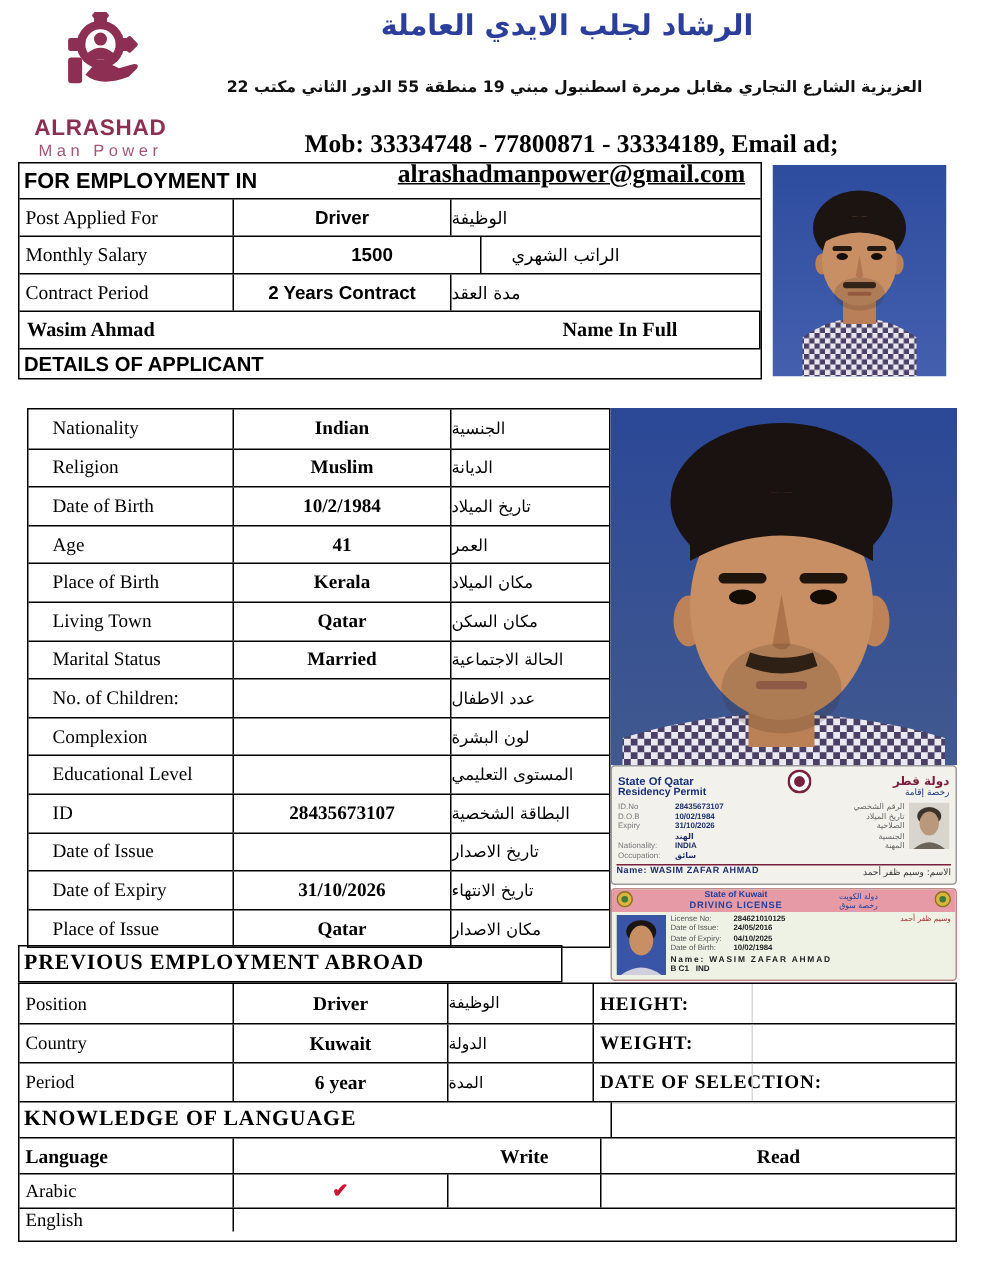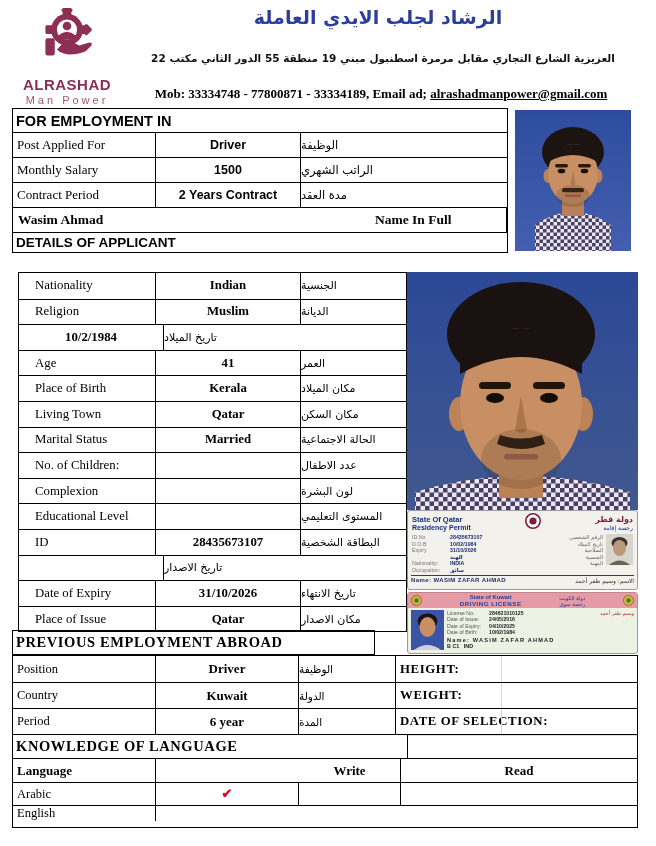--- a/index.html
+++ b/index.html
@@ -10,21 +10,21 @@
   #logo .lg-name{font-family:"Liberation Sans",sans-serif;font-weight:bold;font-size:15px;
         color:#8d2f52;letter-spacing:.5px;margin-top:2px;}
   #logo .lg-sub{font-family:"Liberation Sans",sans-serif;font-size:11px;color:#a4567a;
         letter-spacing:3px;margin-top:1px;}
   .ar{font-family:"DejaVu Sans",sans-serif;}
   #title-ar{position:absolute;left:130px;right:30px;top:6px;text-align:center;
         font-size:19px;font-weight:bold;color:#2b3e9b;direction:rtl;}
   #address-ar{position:absolute;left:120px;right:10px;top:52px;text-align:center;
         font-size:10.5px;font-weight:bold;color:#111;direction:rtl;}
   #mob-line{position:absolute;left:112px;right:6px;top:86px;text-align:center;
-        font-size:13px;font-weight:bold;color:#000;}
+        font-size:17px;font-weight:bold;color:#000;}
   #mob-line a{color:#000;text-decoration:underline;}
   
   #content{position:absolute;left:12px;top:108px;width:626px;height:718px;}
   .brd{border:1.8px solid #000;box-sizing:border-box;}
   .row{display:flex;box-sizing:border-box;}
   .bt{border-top:1.8px solid #000;}
   .br{border-right:1.8px solid #000;}
   .cell{box-sizing:border-box;display:flex;align-items:center;overflow:hidden;}
   
   #tableA{position:absolute;left:0;top:0;width:496px;}
@@ -150,21 +150,21 @@
 
   <div id="content">
 
     <div id="tableA" class="brd">
       <div class="row sec-hdr" style="height:23px;">FOR EMPLOYMENT IN</div>
       <div class="row bt" style="height:25px;">
         <div class="cell ta-l br">Post Applied For</div>
         <div class="cell ta-v br">Driver</div>
         <div class="cell ta-a ar">الوظيفة</div>
       </div>
-      <div class="row bt" style="height:25px;">
+      <div class="row bt" style="height:25px;gap:20px;">
         <div class="cell ta-l br">Monthly Salary</div>
         <div class="cell ta-v br">1500</div>
         <div class="cell ta-a ar">الراتب الشهري</div>
       </div>
       <div class="row bt" style="height:25px;">
         <div class="cell ta-l br">Contract Period</div>
         <div class="cell ta-v br">2 Years Contract</div>
         <div class="cell ta-a ar">مدة العقد</div>
       </div>
       <div class="row bt" style="height:25px;">
@@ -211,20 +211,21 @@
         <div class="cell dc1 br">Nationality</div>
         <div class="cell dc2 br">Indian</div>
         <div class="cell dc3 ar">الجنسية</div>
       </div>
       <div class="row d-row bt">
         <div class="cell dc1 br">Religion</div>
         <div class="cell dc2 br">Muslim</div>
         <div class="cell dc3 ar">الديانة</div>
       </div>
       <div class="row d-row bt">
+        <div class="cell dc1 br">Date of Birth</div>
         <div class="cell dc2 br">10/2/1984</div>
         <div class="cell dc3 ar">تاريخ الميلاد</div>
       </div>
       <div class="row d-row bt">
         <div class="cell dc1 br">Age</div>
         <div class="cell dc2 br">41</div>
         <div class="cell dc3 ar">العمر</div>
       </div>
       <div class="row d-row bt">
         <div class="cell dc1 br">Place of Birth</div>
@@ -255,20 +256,21 @@
         <div class="cell dc1 br">Educational Level</div>
         <div class="cell dc2 br"></div>
         <div class="cell dc3 ar">المستوى التعليمي</div>
       </div>
       <div class="row d-row bt">
         <div class="cell dc1 br">ID</div>
         <div class="cell dc2 br">28435673107</div>
         <div class="cell dc3 ar">البطاقة الشخصية</div>
       </div>
       <div class="row d-row bt">
+        <div class="cell dc1 br">Date of Issue</div>
         <div class="cell dc2 br"></div>
         <div class="cell dc3 ar">تاريخ الاصدار</div>
       </div>
       <div class="row d-row bt">
         <div class="cell dc1 br">Date of Expiry</div>
         <div class="cell dc2 br">31/10/2026</div>
         <div class="cell dc3 ar">تاريخ الانتهاء</div>
       </div>
       <div class="row d-row bt">
         <div class="cell dc1 br">Place of Issue</div>

